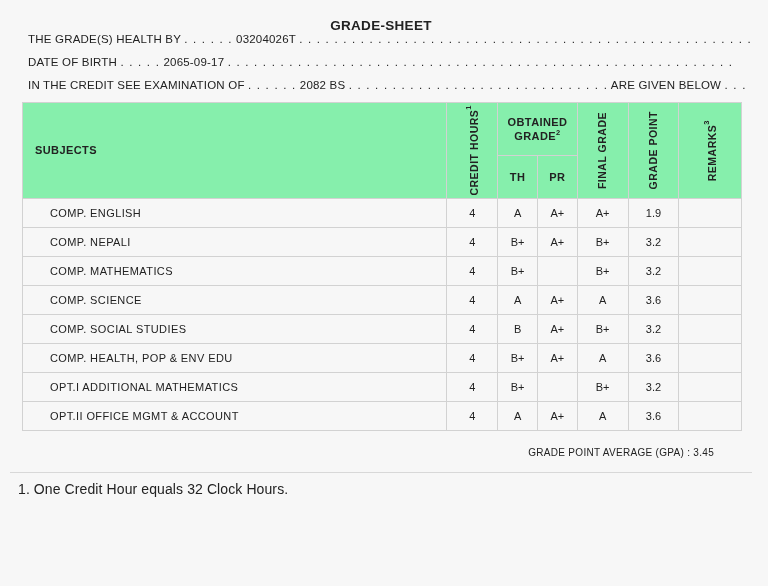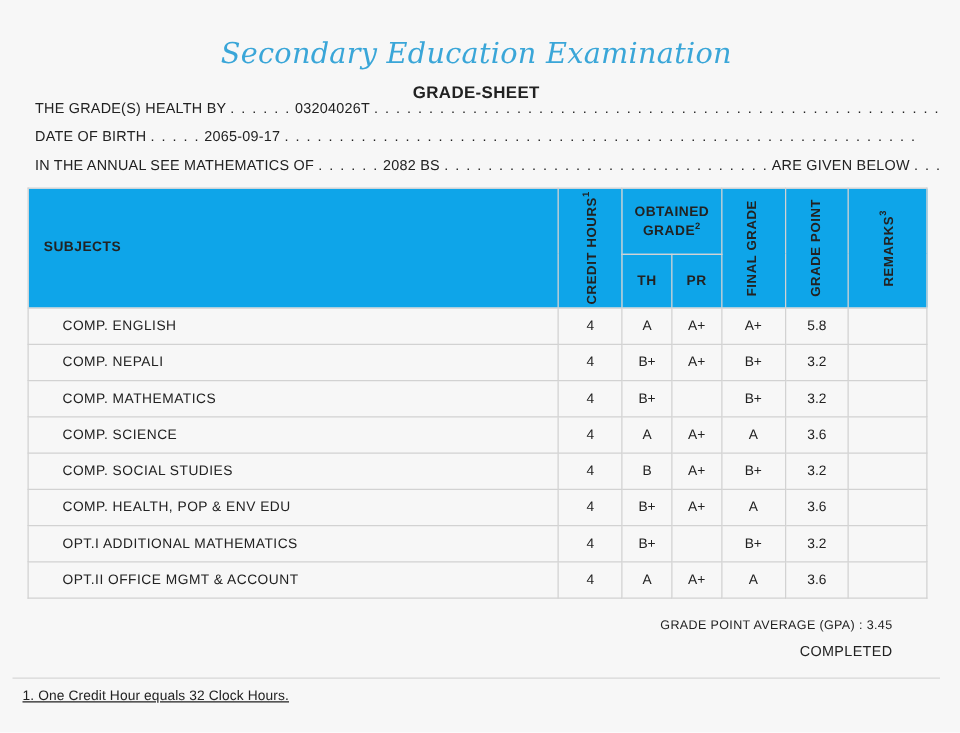--- a/index.html
+++ b/index.html
@@ -67,21 +67,21 @@
   }
   table.grades th, table.grades td {
     border: 1px solid #d2d2d2;
     font-size: 11px;
     color: #222;
   }
   table.grades thead th {
     font-weight: bold;
     vertical-align: middle;
     padding: 2px;
-    background: #0ea5e9;
+    background: #86efac;
   }
   .vert {
     writing-mode: vertical-rl;
     transform: rotate(180deg);
     white-space: nowrap;
     font-size: 10.5px;
     letter-spacing: 0.5px;
     line-height: 1.1;
     margin: 0 auto;
     font-weight: bold;
@@ -140,53 +140,51 @@
   }
   .divider {
     border: 0;
     border-top: 1px solid #d8d8d8;
     margin: 14px 0 0 0;
   }
   .notes {
     margin: 8px 0 0 8px;
   }
   .note {
-    font-size: 11px;
+    font-size: 14px;
     color: #222;
     margin: 0 0 7px 0;
     letter-spacing: 0.1px;
-    text-decoration: underline;
   }
   sup { font-size: 7.5px; }
 </style>
 </head>
 <body>
 
 <div class="sheet">
   <div class="inner">
 
-    <div class="title">Secondary Education Examination</div>
     <div class="subtitle">GRADE-SHEET</div>
 
     <div class="infoline">
       <span class="lead">THE GRADE(S) HEALTH BY</span>
       <span class="dots">. . . . . .</span>
       <span class="val">03204026T</span>
       <span class="dots">. . . . . . . . . . . . . . . . . . . . . . . . . . . . . . . . . . . . . . . . . . . . . . . . . . . . . . .</span>
     </div>
 
     <div class="infoline">
       <span class="lead">DATE OF BIRTH</span>
       <span class="dots">. . . . .</span>
       <span class="val">2065-09-17</span>
       <span class="dots">. . . . . . . . . . . . . . . . . . . . . . . . . . . . . . . . . . . . . . . . . . . . . . . . . . . . . . . . . .</span>
     </div>
 
     <div class="infoline">
-      <span class="lead">IN THE ANNUAL SEE MATHEMATICS OF</span>
+      <span class="lead">IN THE CREDIT SEE EXAMINATION OF</span>
       <span class="dots">. . . . . .</span>
       <span class="val">2082 BS</span>
       <span class="dots">. . . . . . . . . . . . . . . . . . . . . . . . . . . . . .</span>
       <span class="lead">ARE GIVEN BELOW</span>
       <span class="dots">. . .</span>
     </div>
 
     <table class="grades">
       <colgroup>
         <col>
@@ -221,21 +219,21 @@
           <th class="th-pr">PR</th>
         </tr>
       </thead>
       <tbody>
         <tr>
           <td class="cell-subject">COMP. ENGLISH</td>
           <td class="cell-credit">4</td>
           <td class="cell-th">A</td>
           <td class="cell-pr">A+</td>
           <td class="cell-final">A+</td>
-          <td class="cell-gp">5.8</td>
+          <td class="cell-gp">1.9</td>
           <td class="cell-remarks"></td>
         </tr>
         <tr>
           <td class="cell-subject">COMP. NEPALI</td>
           <td class="cell-credit">4</td>
           <td class="cell-th">B+</td>
           <td class="cell-pr">A+</td>
           <td class="cell-final">B+</td>
           <td class="cell-gp">3.2</td>
           <td class="cell-remarks"></td>
@@ -291,21 +289,20 @@
           <td class="cell-th">A</td>
           <td class="cell-pr">A+</td>
           <td class="cell-final">A</td>
           <td class="cell-gp">3.6</td>
           <td class="cell-remarks"></td>
         </tr>
       </tbody>
     </table>
 
     <div class="gpa-line">GRADE POINT AVERAGE (GPA) : 3.45</div>
-    <div class="status-line">COMPLETED</div>
 
     <hr class="divider">
 
     <div class="notes">
       <div class="note">1. One Credit Hour equals 32 Clock Hours.</div>
 
     </div>
 
   </div>
 </div>

